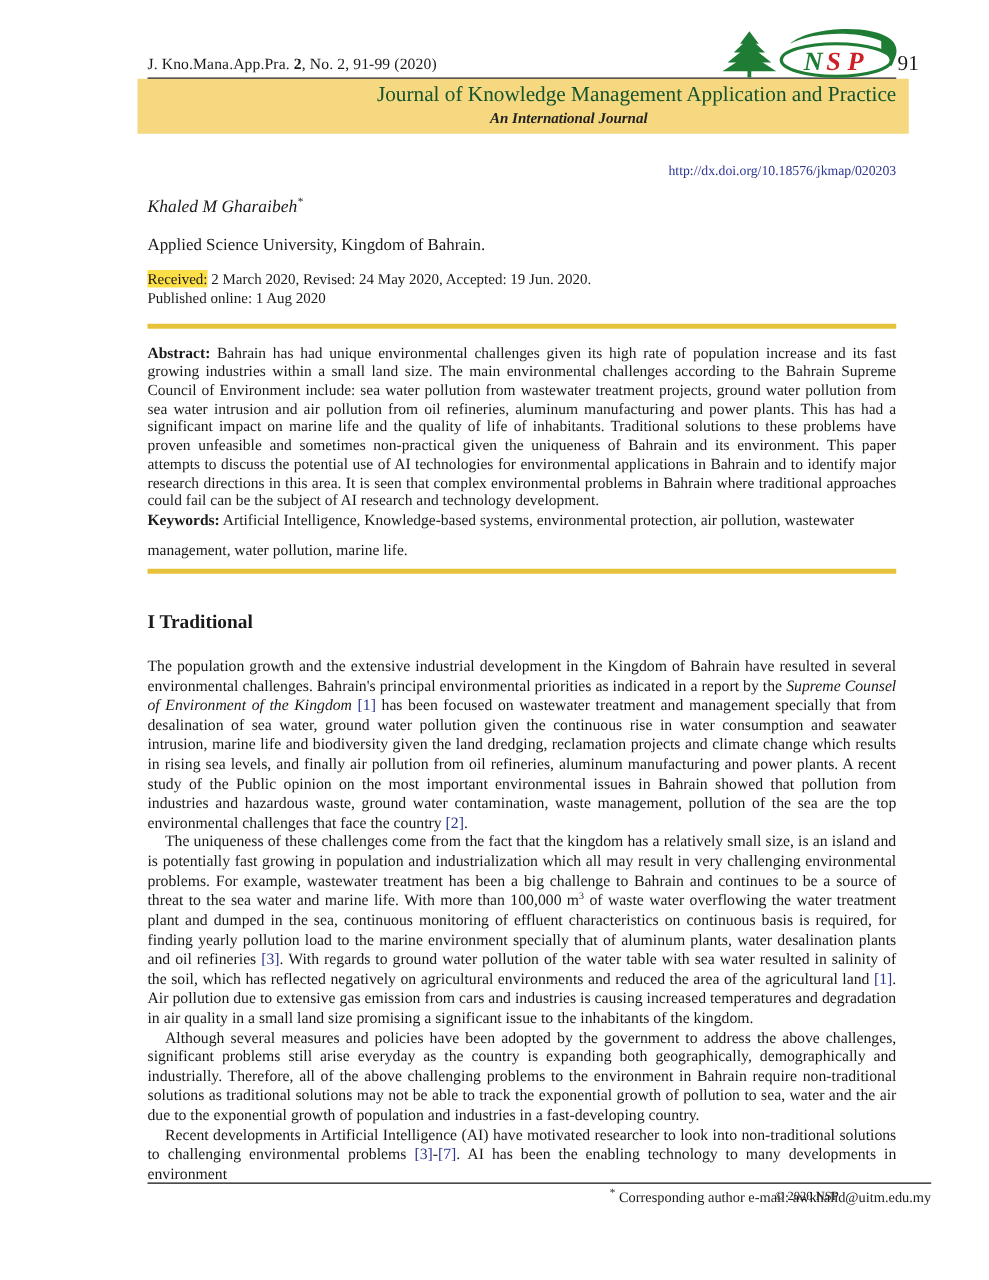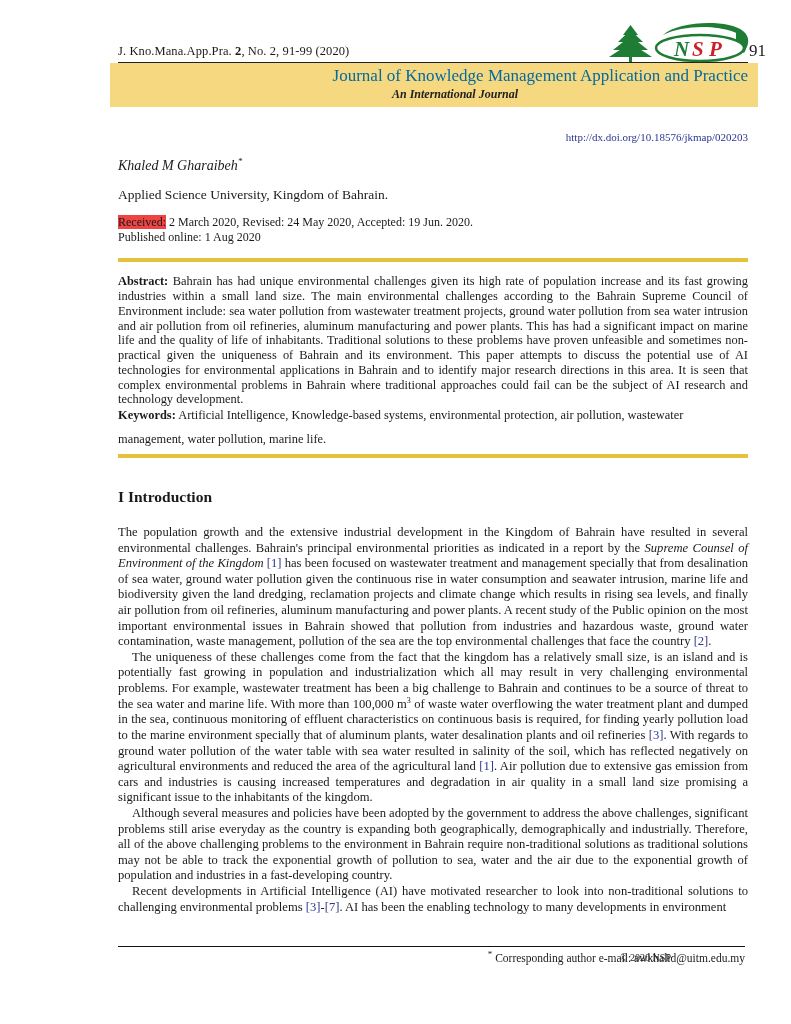--- a/index.html
+++ b/index.html
@@ -2,44 +2,44 @@
 <html><head>
 <meta charset="utf-8">
 <style>
   html,body{margin:0;padding:0;background:#ffffff;}
   body{
     width:791px;height:1024px;position:relative;overflow:hidden;
     font-family:"Liberation Serif","DejaVu Serif",serif;color:#1a1a1a;
     -webkit-font-smoothing:antialiased;
   }
   .page{position:absolute;top:0;left:0;width:791px;height:859px;
-        padding:26px 43px 0 118px;box-sizing:border-box;}
+        padding:26px 74px 0 118px;box-sizing:border-box;}
 
   
   .header-row{position:relative;height:36px;border-bottom:1.5px solid #222;}
   .citation-line{position:absolute;left:0;bottom:3px;font-size:12.5px;letter-spacing:.1px;}
   .citation-line b{font-weight:bold;}
   .logo-wrap{position:absolute;right:-18px;bottom:-7px;width:158px;height:46px;}
   .logo-svg{position:absolute;left:0;top:0;}
   .page-num{position:absolute;right:0;bottom:8px;font-size:17px;margin-top:47px;}
 
   .banner{margin-left:-8px;margin-right:-10px;background:#F5D87F;
           padding:3px 10px 5px 10px;text-align:right;}
-  .banner-title{font-size:17px;color:#0369a1;}
+  .banner-title{font-size:17px;color:#14532d;}
   .banner-sub{font-size:12px;font-weight:bold;font-style:italic;color:#222;
               text-align:left;padding-left:272px;margin-top:1px;}
   .doi-line{text-align:right;margin-top:24px;font-size:11px;color:#2c3690;}
 
   
   .art-title{margin-top:13px;font-size:21.5px;font-weight:bold;line-height:1.33;color:#111;}
   .author-line{margin-top:13px;font-size:14px;font-style:italic;}
   .author-line sup{font-size:9px;}
   .affil-line{margin-top:13px;font-size:13.5px;}
   .recv-line{margin-top:12px;font-size:12px;line-height:1.32;}
-  .recv-tag{background:#ef4444;}
+  .recv-tag{background:#fde047;}
   .pub-line{font-size:12px;}
 
   .gold-rule{height:4px;background:#E6C23C;margin-top:13px;}
   .gold-rule.second{margin-top:7px;}
 
   
   .abstract{margin-top:12px;font-size:12.4px;line-height:1.19;text-align:justify;}
   .abstract b{font-weight:bold;}
   .keywords-l1{margin-top:1px;font-size:12.4px;line-height:1.19;}
   .keywords-l2{margin-top:9px;font-size:12.4px;}
@@ -108,21 +108,21 @@
 
   <div class="gold-rule"></div>
 
   <div class="abstract"><b>Abstract:</b><span> Bahrain has had unique environmental challenges given its high rate of population increase and its fast growing industries within a small land size. The main environmental challenges according to the Bahrain Supreme Council of Environment include: sea water pollution from wastewater treatment projects, ground water pollution from sea water intrusion and air pollution from oil refineries, aluminum manufacturing and power plants. This has had a significant impact on marine life and the quality of life of inhabitants. Traditional solutions to these problems have proven unfeasible and sometimes non-practical given the uniqueness of Bahrain and its environment. This paper attempts to discuss the potential use of AI technologies for environmental applications in Bahrain and to identify major research directions in this area.  It is seen that complex environmental problems in Bahrain where traditional approaches could fail can be the subject of AI research and technology development.</span></div>
 
   <div class="keywords-l1"><b>Keywords:</b><span> Artificial Intelligence, Knowledge-based systems, environmental protection, air pollution, wastewater</span></div>
   <div class="keywords-l2">management, water pollution, marine life.</div>
 
   <div class="gold-rule second"></div>
 
-  <div class="section-head">I Introduction</div>
+  <div class="section-head">I Traditional</div>
 
   <p class="body-par first"><span>The population growth and the extensive industrial development in the Kingdom of Bahrain have resulted in several environmental challenges. Bahrain's principal environmental priorities as indicated in a report by the </span><span class="s-italic">Supreme Counsel of Environment of the Kingdom</span><span> </span><span class="s-cite">[1]</span><span> has been focused on wastewater treatment and management specially that from desalination of sea water, ground water pollution given the continuous rise in water consumption and seawater intrusion, marine life and biodiversity given the land dredging, reclamation projects and climate change which results in rising sea levels, and finally air pollution from oil refineries, aluminum manufacturing and power plants. A recent study of the Public opinion on the most important environmental issues in Bahrain showed that pollution from industries and hazardous waste, ground water contamination, waste management, pollution of the sea are the top environmental challenges that face the country </span><span class="s-cite">[2]</span><span>.</span></p>
   <p class="body-par indent"><span>The uniqueness of these challenges come from the fact that the kingdom has a relatively small size, is an island and is potentially fast growing in population and industrialization which all may result in very challenging environmental problems. For example, wastewater treatment has been a big challenge to Bahrain and continues to be a source of threat to the sea water and marine life. With more than 100,000 m</span><span class="s-sup">3</span><span> of waste water overflowing the water treatment plant and dumped in the sea, continuous monitoring of effluent characteristics on continuous basis is required, for finding yearly pollution load to the marine environment specially that of aluminum plants, water desalination plants and oil refineries </span><span class="s-cite">[3]</span><span>. With regards to ground water pollution of the water table with sea water resulted in salinity of the soil, which has reflected negatively on agricultural environments and reduced the area of the agricultural land </span><span class="s-cite">[1]</span><span>. Air pollution due to extensive gas emission from cars and industries is causing increased temperatures and degradation in air quality in a small land size promising a significant issue to the inhabitants of the kingdom.</span></p>
   <p class="body-par indent"><span>Although several measures and policies have been adopted by the government to address the above challenges, significant problems still arise everyday as the country is expanding both geographically, demographically and industrially. Therefore, all of the above challenging problems to the environment in Bahrain require non-traditional solutions as traditional solutions may not be able to track the exponential growth of pollution to sea, water and the air due to the exponential growth of population and industries in a fast-developing country.</span></p>
   <p class="body-par indent"><span>Recent developments in Artificial Intelligence (AI) have motivated researcher to look into non-traditional solutions to challenging environmental problems </span><span class="s-cite">[3]</span><span>-</span><span class="s-cite">[7]</span><span>. AI has been the enabling technology to many developments in environment</span></p>
 
   <div class="footer">
     <div class="footer-rule"></div>
     <div class="footnote"><sup>*</sup><span> Corresponding author e-mail: awkhalid@uitm.edu.my</span></div>
     <div class="copyright">

